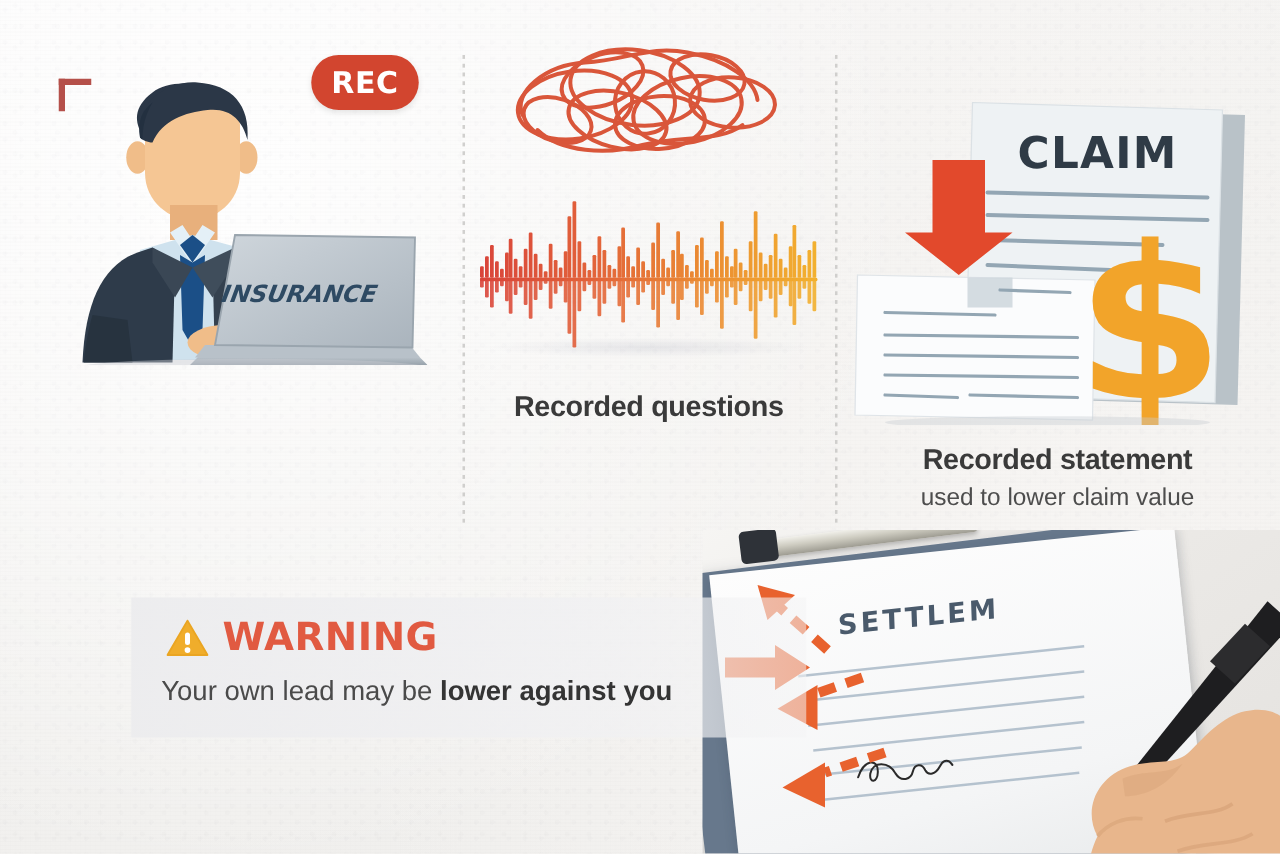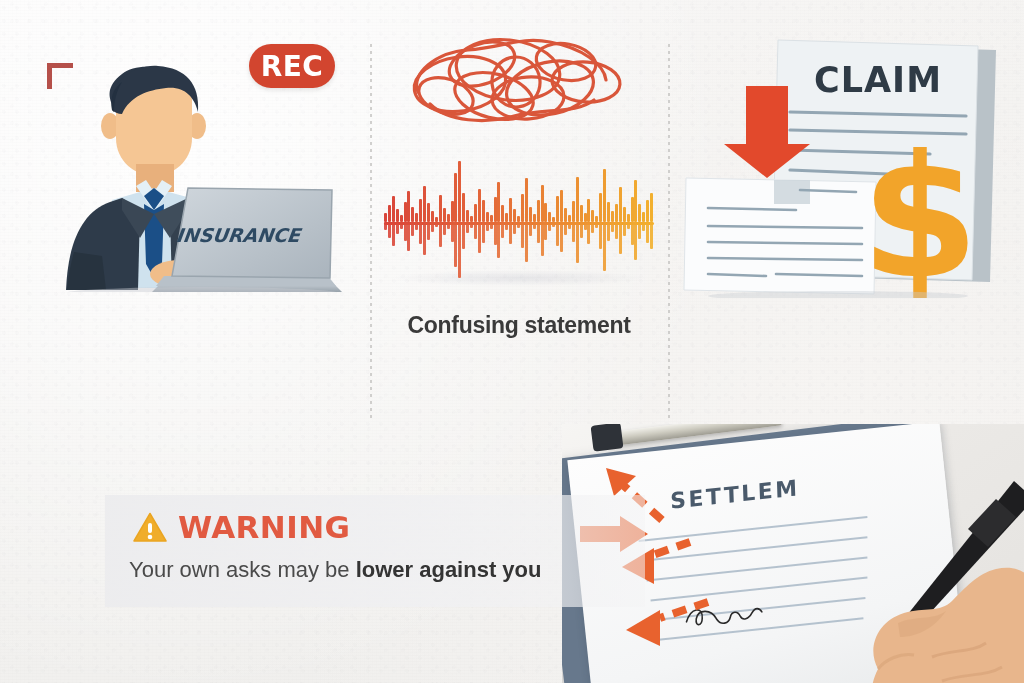--- a/index.html
+++ b/index.html
@@ -51,21 +51,21 @@
     background-size: 2px 7px;
     opacity: .85;
   }
   #divider-1 { left: 370px; }
   #divider-2 { left: 668px; }
 
   
   .panel { position: absolute; top: 0; height: 420px; }
   #panel-adjuster { left: 0;    width: 370px; }
   #panel-questions{ left: 370px; width: 298px; }
-  #panel-claim    { left: 668px; width: 356px; }
+  #panel-claim    { left: 668px; width: 356px; margin-top: 42px; }
 
   .art { position: absolute; left: 0; right: 0; top: 0; height: 300px; }
 
   .caption {
     position: absolute;
     left: 0; right: 0;
     top: 312px;
     text-align: center;
     color: #3c3c3c;
   }
@@ -95,21 +95,21 @@
   #rec-badge {
     position: absolute; left: 249px; top: 44px;
     width: 86px; height: 44px;
     background: #d2452f;
     border-radius: 22px;
     display: flex; align-items: center; justify-content: center;
     box-shadow: 0 2px 5px rgba(0,0,0,.10);
   }
   #rec-badge span {
     color: #fff;
-    font-size: 28px;
+    font-size: 24px;
     font-weight: bold;
     letter-spacing: .5px;
     font-family: "DejaVu Sans", sans-serif;
   }
 
   #adjuster-figure { position: absolute; left: 52px; top: 52px; }
 
   
   #scribble { position: absolute; left: 20px; top: 12px; }
   #waveform {
@@ -137,21 +137,21 @@
     top: 120px; height: 16px;
     background: radial-gradient(ellipse at center, rgba(120,125,150,.14) 0%, rgba(255,255,255,0) 72%);
   }
 
   
   #claim-art { position: absolute; left: 10px; top: 30px; }
 
   
   #warning-box {
     position: absolute;
-    left: 105px; top: 495px;
+    left: 105px; top: 478px;
     width: 540px; height: 112px;
     background: linear-gradient(to right, rgba(236,236,238,.92) 0%, rgba(240,240,242,.86) 60%, rgba(244,244,245,.55) 100%);
     padding: 14px 0 0 0;
   }
   #warning-head {
     display: flex;
     align-items: center;
     gap: 11px;
     padding-left: 28px;
   }
@@ -482,21 +482,21 @@
             <div class="wbar" style="left: 264.261px; bottom: 58.6585px; height: 9.34154px; background: rgb(241, 173, 47); opacity: 0.9;"></div>
             <div class="wbar" style="left: 268.174px; bottom: 68px; height: 22.3385px; background: rgb(242, 174, 47);"></div>
             <div class="wbar" style="left: 268.174px; bottom: 47.4486px; height: 20.5514px; background: rgb(242, 174, 47); opacity: 0.9;"></div>
             <div class="wbar" style="left: 272.087px; bottom: 68px; height: 29.4462px; background: rgb(242, 176, 47);"></div>
             <div class="wbar" style="left: 272.087px; bottom: 40.9095px; height: 27.0905px; background: rgb(242, 176, 47); opacity: 0.9;"></div>
           </div>
       </div>
     </div>
 
     <div class="caption">
-      <div class="line1">Confusing statement</div>
+      <div class="line1">Recorded questions</div>
     </div>
   </div>
 
   <div class="panel" id="panel-claim">
     <div class="art">
       <svg id="claim-art" width="336" height="268" viewBox="0 0 336 268">
 
         <path d="M112 14 L318 20 L312 252 L106 246 Z" fill="#b9c2c8"></path>
 
         <path d="M100 10 L300 16 L294 250 L94 244 Z" fill="#eef2f4" stroke="#dbe1e5" stroke-width="1"></path>
@@ -527,20 +527,22 @@
 
         <g>
           <text x="242" y="246" font-family="DejaVu Sans, sans-serif" font-size="170" font-weight="bold" fill="#f2a42a" text-anchor="middle">$</text>
         </g>
 
         <ellipse cx="160" cy="266" rx="130" ry="5" fill="#c9ccd2" opacity=".4"></ellipse>
       </svg>
     </div>
 
     <div class="caption">
+      <div class="line1">Recorded statement</div>
+      <div class="line2">used to lower claim value</div>
     </div>
   </div>
 
   <div id="photo-scene">
     <div id="desk-bg"></div>
 
     <div id="clipboard"></div>
     <div id="clip-paper"></div>
     <div id="clip-metal"></div>
     <div id="clip-clamp"></div>
@@ -599,15 +601,15 @@
 
   <div id="warning-box">
     <div id="warning-head">
       <svg width="34" height="31" viewBox="0 0 34 31">
         <path d="M17 1.5 L33 29 L1 29 Z" fill="#f0ad2b" stroke="#eaa522" stroke-width="1.5" stroke-linejoin="round"></path>
         <rect x="15" y="11" width="4" height="10" rx="2" fill="#fff"></rect>
         <circle cx="17" cy="25" r="2.3" fill="#fff"></circle>
       </svg>
       <span id="warning-title">WARNING</span>
     </div>
-    <div id="warning-sub"><span>Your own asks may be </span><b>lower against you</b></div>
+    <div id="warning-sub"><span>Your own lead may be </span><b>lower against you</b></div>
   </div>
 </div>
 
 </body></html>

